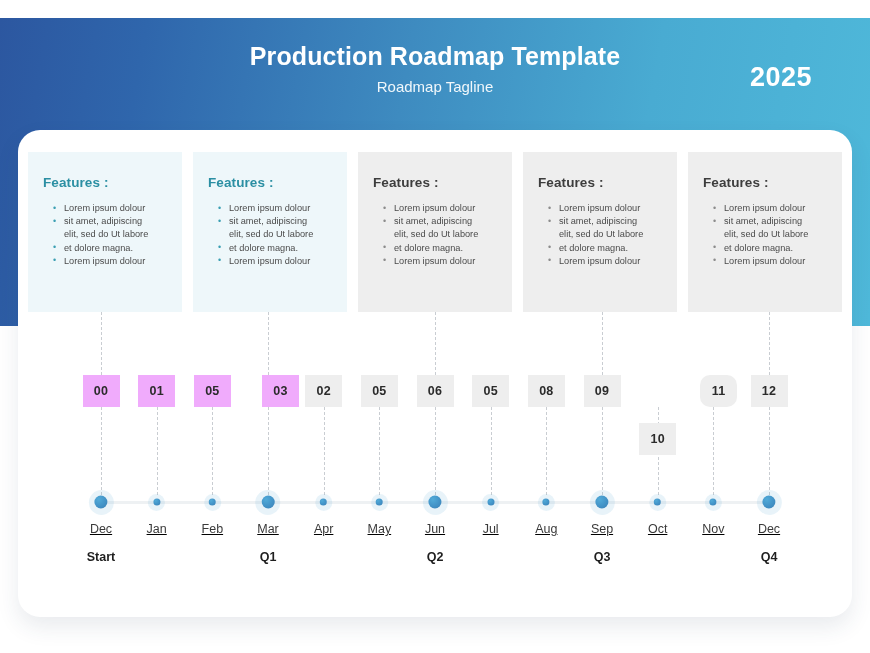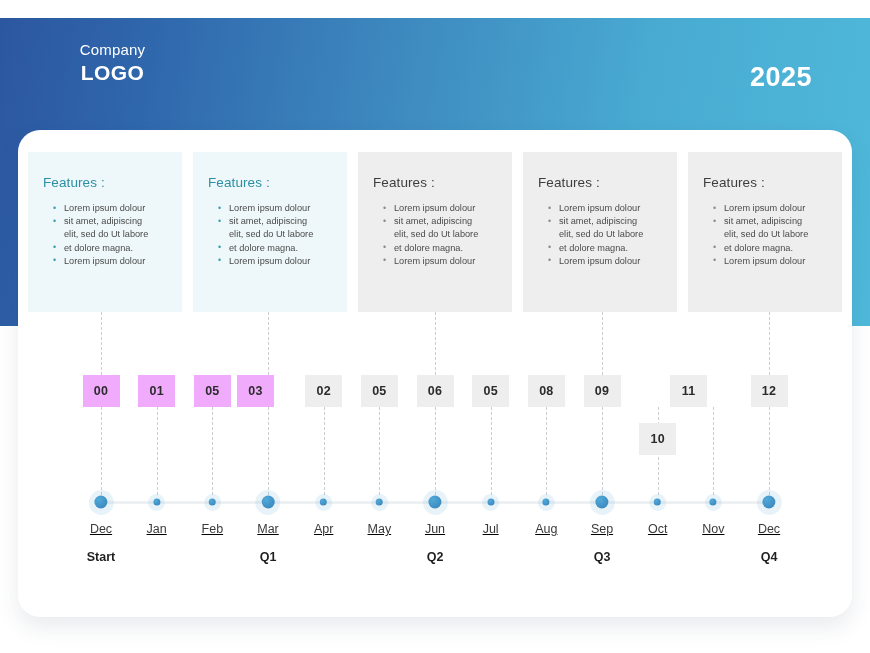--- a/index.html
+++ b/index.html
@@ -121,21 +121,21 @@
     width: 154px;
     height: 160px;
     box-sizing: border-box;
     padding: 22px 13px 0 13px;
   }
   .card.tint-blue { background: #eef7fa; }
   .card.tint-gray { background: #eeeeee; }
 
   .card-title {
     font-size: 13.5px;
-    font-weight: 400;
+    font-weight: 700;
     line-height: 18px;
     margin: 0 0 9px 2px;
     letter-spacing: .1px;
   }
   .card.tint-blue .card-title { color: #2b8fa3; }
   .card.tint-gray .card-title { color: #3d3d3d; }
 
   .bullets {
     list-style: none;
     margin: 10px;
@@ -268,25 +268,25 @@
   }
 </style>
 </head>
 <body>
 
 <div class="slide">
 
   <div class="header-band">
     <div class="header-inner">
 
-      <div class="logo-block">
-        <div class="logo-company">Company</div>
-        <div class="logo-name">LOGO</div>
+
+      <div class="title-block">
+        <div class="main-title">Production Roadmap Template</div>
+        <div class="tagline">Roadmap Tagline</div>
       </div>
-
 
       <div class="year-block">2025</div>
 
     </div>
   </div>
 
   <div class="panel">
 
     <div id="connectors">
         <div class="connector" style="left: 83px; top: 182px; height: 63px;"></div>
@@ -359,29 +359,29 @@
             <li>et dolore magna.</li>
             <li>Lorem ipsum dolour</li>
           </ul>
         </div>
       </div>
 
     <div class="chips" id="chips">
         <div class="chip tint-blue" style="left: 64.5px;">00</div>
         <div class="chip tint-blue" style="left: 120.167px; text-align: center;">01</div>
         <div class="chip tint-blue" style="left: 175.833px;">05</div>
-        <div class="chip tint-blue" style="left: 219px;">03</div>
+        <div class="chip tint-blue" style="left: 244px;">03</div>
         <div class="chip tint-gray" style="left: 287.167px;">02</div>
         <div class="chip tint-gray" style="left: 342.833px;">05</div>
         <div class="chip tint-gray" style="left: 398.5px;">06</div>
         <div class="chip tint-gray" style="left: 454.167px;">05</div>
         <div class="chip tint-gray" style="left: 509.833px;">08</div>
         <div class="chip tint-gray" style="left: 565.5px;">09</div>
         <div class="chip tint-gray" style="left: 621.167px; margin-top: 48px;">10</div>
-        <div class="chip tint-gray" style="left: 652px;">11</div>
+        <div class="chip tint-gray" style="left: 682px; border-radius: 10px;">11</div>
         <div class="chip tint-gray" style="left: 732.5px;">12</div>
       </div>
 
     <div class="timeline">
       <div class="track"></div>
       <div id="nodes">
           <div class="node major" style="left: 83px;">
             <div class="dot-wrap">
               <div class="dot"></div>
             </div>

